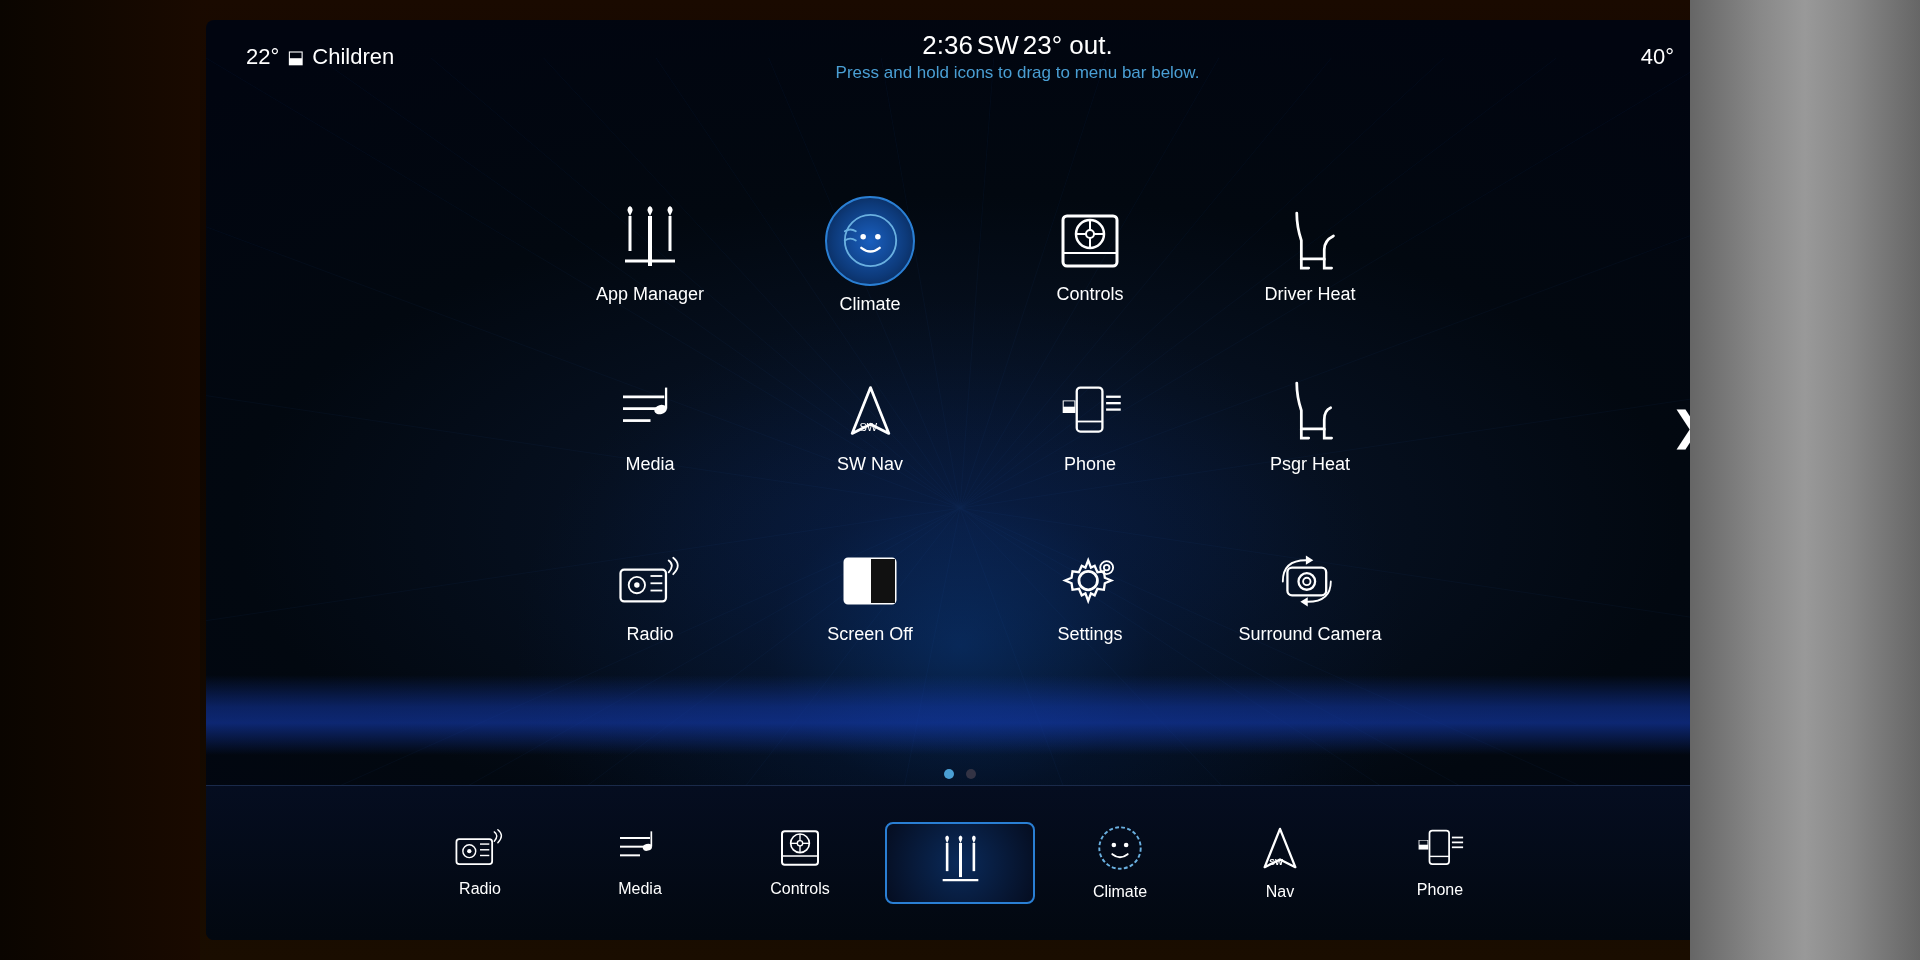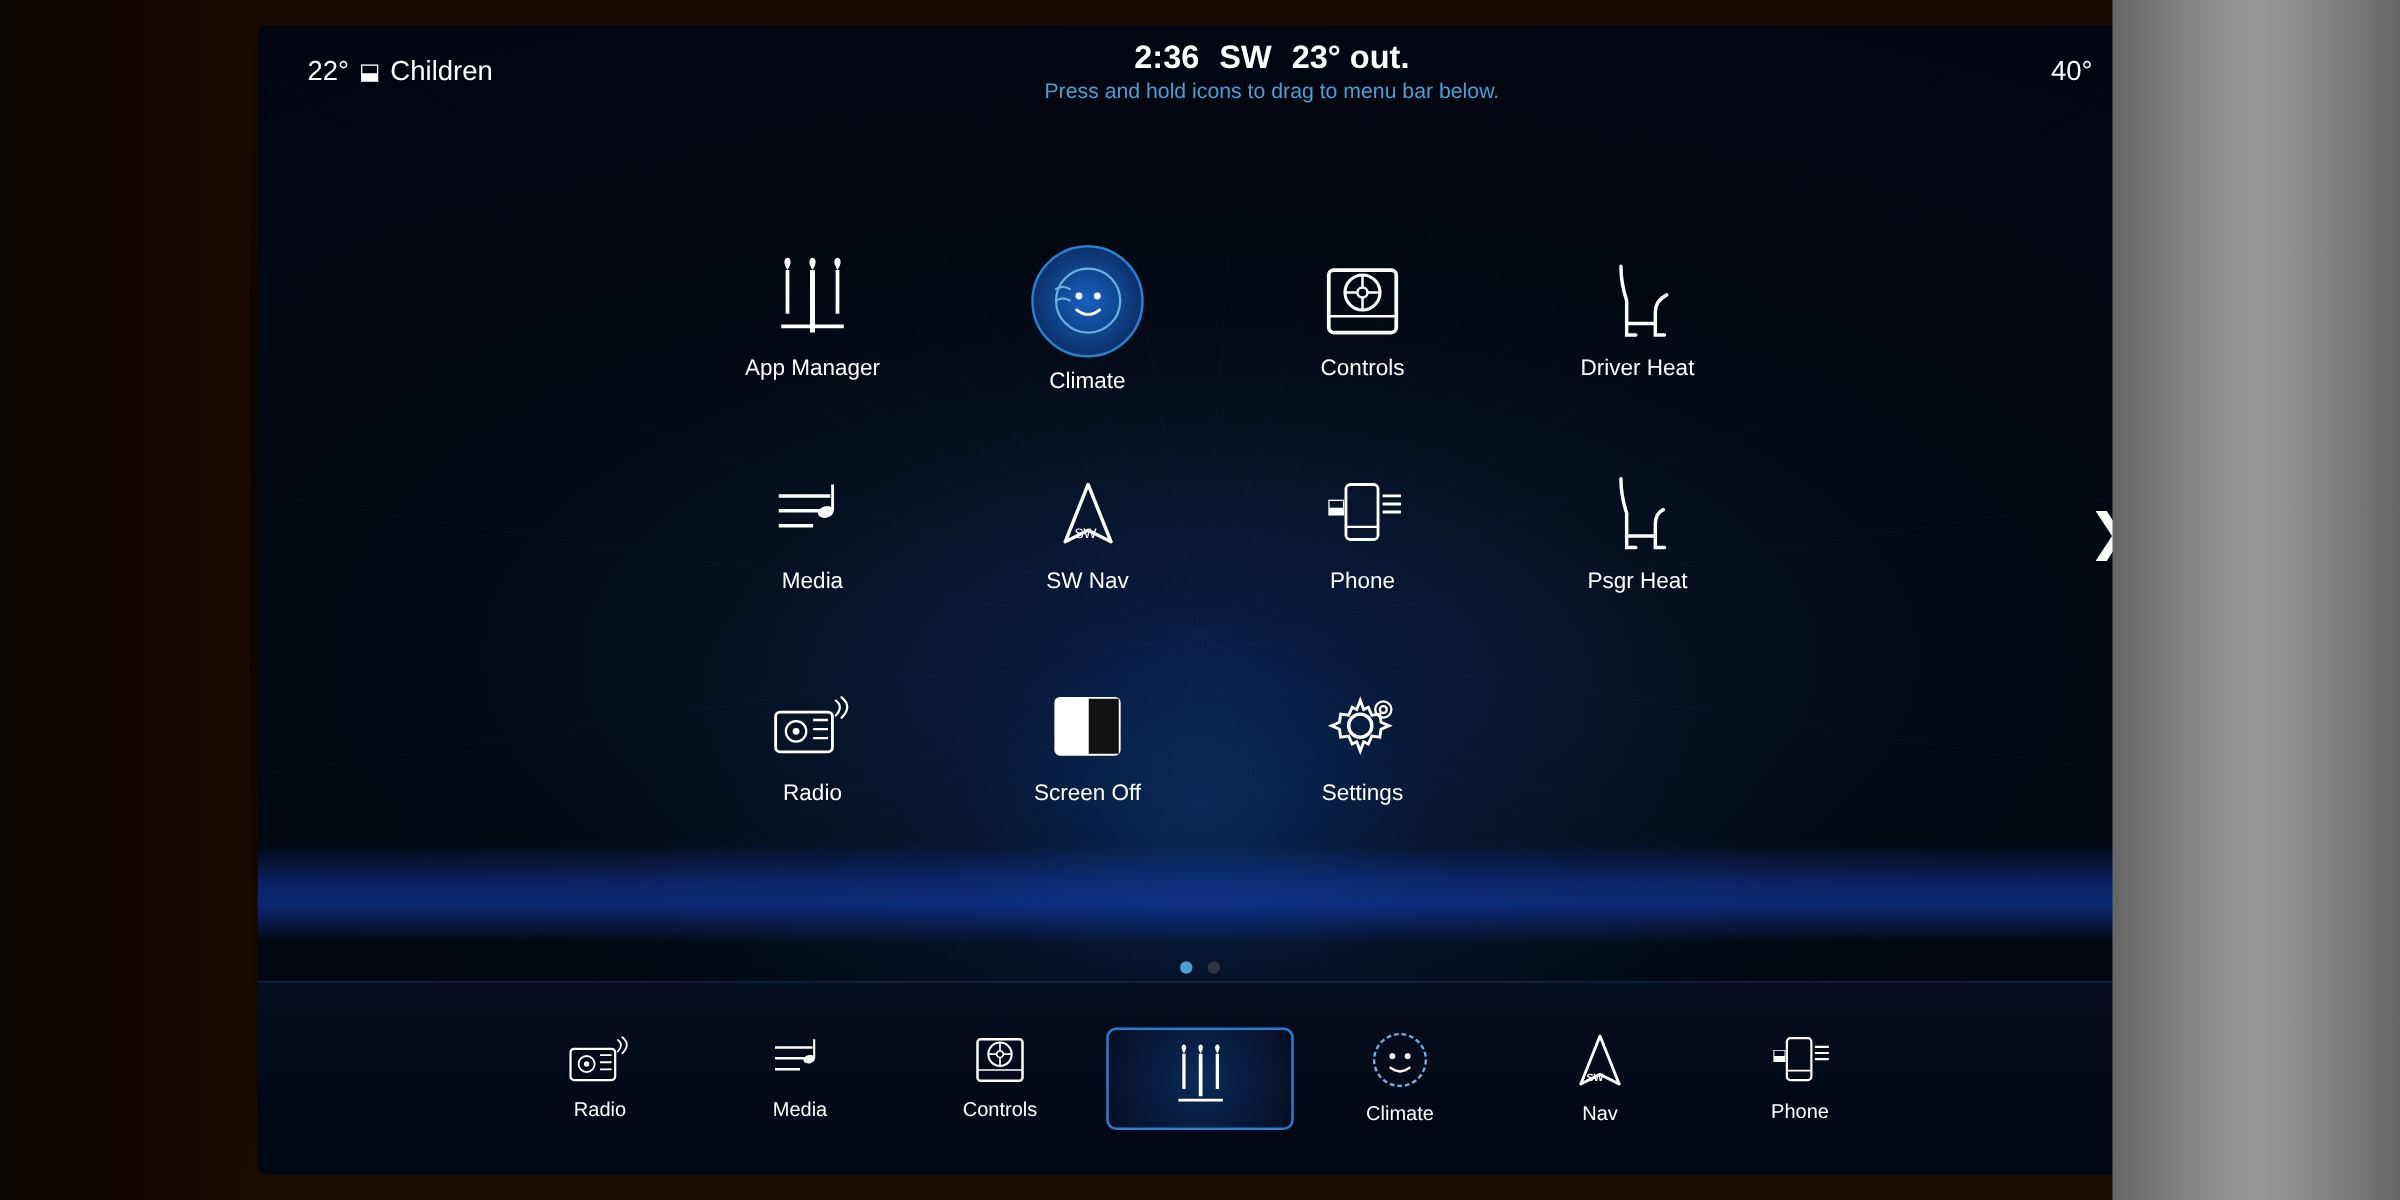--- a/index.html
+++ b/index.html
@@ -90,21 +90,21 @@
       padding: 10px 40px 5px 40px;
       color: #fff;
       font-size: 22px;
       font-weight: 300;
       position: relative;
       z-index: 5;
     }
 
     .status-left { display: flex; align-items: center; gap: 8px; }
     .status-center { display: flex; flex-direction: column; align-items: center; gap: 2px; }
-    .status-time { font-size: 26px; font-weight: 700; display: flex; gap: 16px; text-align: center; }
+    .status-time { font-size: 26px; font-weight: 400; display: flex; gap: 4px; text-align: center; }
     .status-hint { font-size: 17px; color: #4a9fd4; }
     .status-right { font-size: 22px; font-weight: 300; }
 
     
     .main-grid-wrapper {
       flex: 1;
       display: flex;
       align-items: center;
       position: relative;
       z-index: 5;
@@ -463,20 +463,36 @@
               <circle cx="30" cy="32" r="10" fill="none" stroke="#fff" stroke-width="3"></circle>
               <path d="M30 10 L33 18 L37 16 L40 23 L47 22 L48 29 L55 32 L48 35 L47 42 L40 41 L37 48 L33 46 L30 54 L27 46 L23 48 L20 41 L13 42 L12 35 L5 32 L12 29 L13 22 L20 23 L23 16 L27 18 Z" fill="none" stroke="#fff" stroke-width="2.5"></path>
 
               <circle cx="50" cy="18" r="7" fill="none" stroke="#fff" stroke-width="2"></circle>
               <circle cx="50" cy="18" r="3" fill="none" stroke="#fff" stroke-width="2"></circle>
             </svg>
           </div>
           <span class="grid-item-label">Settings</span>
         </div>
 
+        <div class="grid-item">
+          <div class="icon-wrapper">
+            <svg viewBox="0 0 70 65" width="65" height="60">
+
+              <rect x="10" y="18" width="42" height="30" rx="5" fill="none" stroke="#fff" stroke-width="2.5"></rect>
+              <circle cx="31" cy="33" r="9" fill="none" stroke="#fff" stroke-width="2.5"></circle>
+              <circle cx="31" cy="33" r="4" fill="none" stroke="#fff" stroke-width="2"></circle>
+
+              <path d="M5 33 Q5 10 30 10" fill="none" stroke="#fff" stroke-width="2" stroke-linecap="round"></path>
+              <polygon points="30,5 30,15 38,10" fill="#fff"></polygon>
+              <path d="M57 33 Q57 55 32 55" fill="none" stroke="#fff" stroke-width="2" stroke-linecap="round"></path>
+              <polygon points="32,60 32,50 24,55" fill="#fff"></polygon>
+            </svg>
+          </div>
+          <span class="grid-item-label">Surround Camera</span>
+        </div>
 
       </div>
 
       <div class="next-arrow">❯</div>
     </div>
 
     <div class="page-dots">
       <div class="dot active"></div>
       <div class="dot inactive"></div>
     </div>

